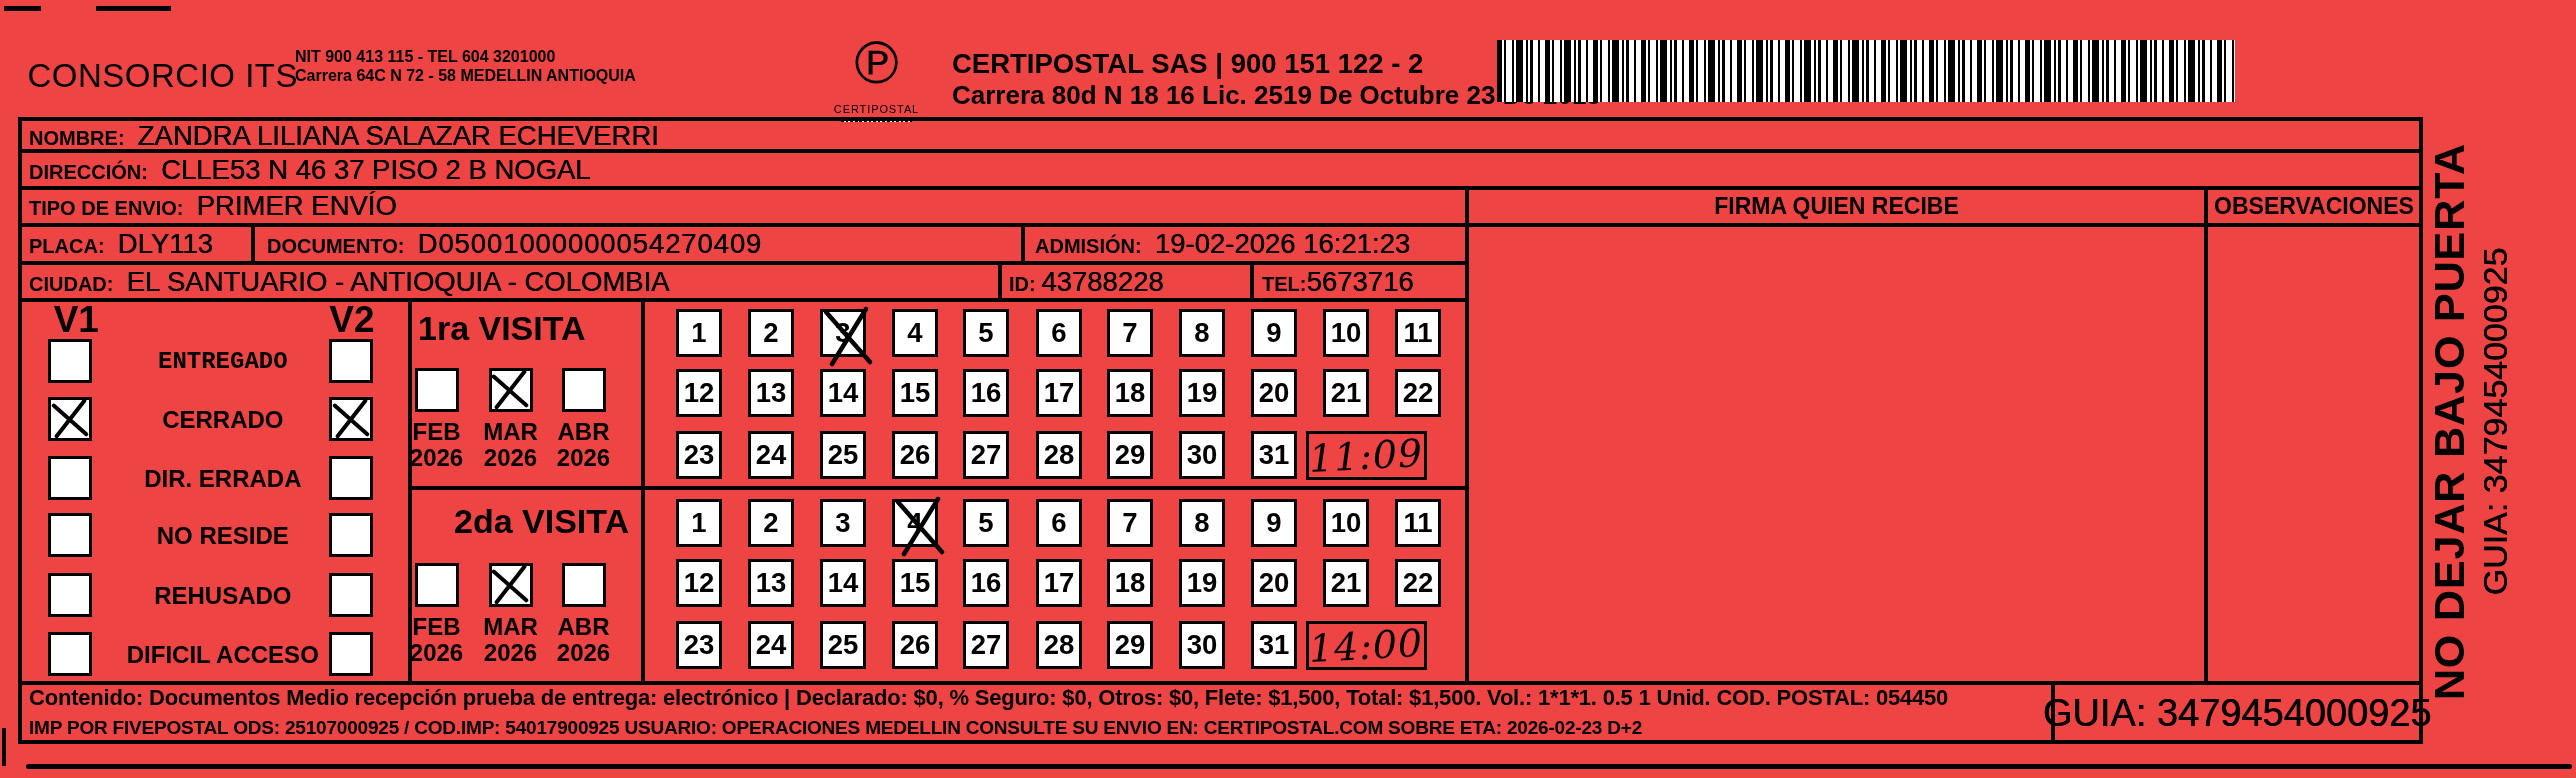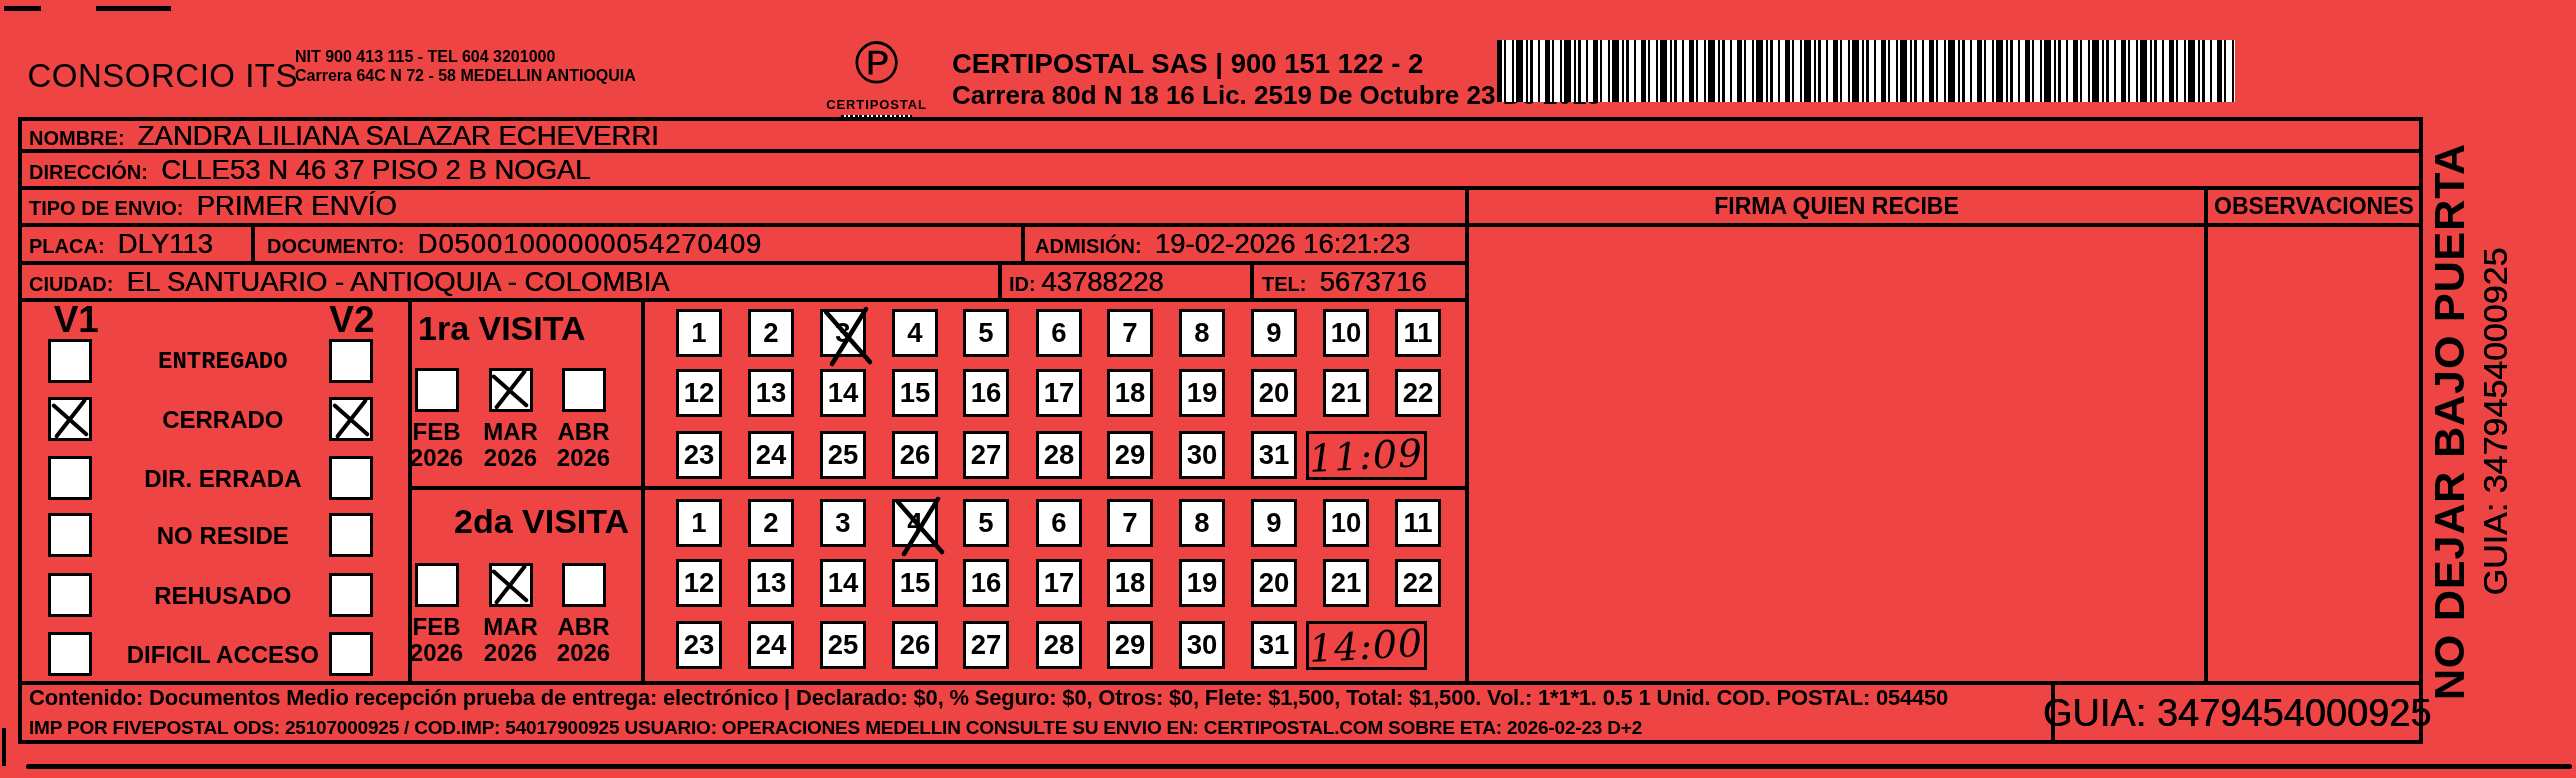--- a/index.html
+++ b/index.html
@@ -11,21 +11,21 @@
   .outer{position:absolute;left:18.3px;top:117px;width:2405px;height:627px;border:4.6px solid #000}
   .artifact{position:absolute;background:#000}
   
   .company{position:absolute;left:27.5px;top:57px;font-size:33px;letter-spacing:0.5px}
   .hblock{position:absolute;font-weight:700;line-height:1.18}
   .nit{left:295px;top:48px;font-size:16px}
   .cp{left:952px;top:48px;font-size:26px}
   .cp .l1{font-size:27.5px}
   .logo-wrap{position:absolute;left:826px;top:33px;width:101px;text-align:center}
   .logo-glyph{font-size:60px;line-height:60px;display:block}
-  .logo-name{font-size:13px;font-weight:700;letter-spacing:0.9px;display:block;margin-top:4px}
+  .logo-name{font-size:11px;font-weight:400;letter-spacing:0.9px;display:block;margin-top:10px}
   .logo-micro{height:4.6px;width:71px;margin:2.7px auto 0;
      background:repeating-linear-gradient(90deg,#000 0 2.7px,#fff 2.7px 4.6px)}
   .barcode{position:absolute;left:1497px;top:40px;width:738px;height:62px;
      background:repeating-linear-gradient(90deg,
        #000 0 4.6px,#fff 4.6px 7.3px,#000 7.3px 9.2px,#fff 9.2px 14.7px,#000 14.7px 17.4px,#fff 17.4px 19px,
        #000 19px 26px,#fff 26px 29px,#000 29px 31px,#fff 31px 33px,#000 33px 36px,#fff 36px 41px,
        #000 41px 43px,#fff 43px 48px)}
   
   .frow{position:absolute;display:flex;align-items:baseline;gap:13px;white-space:nowrap}
   .lbl{font-size:20px;font-weight:700}
@@ -138,21 +138,21 @@
     <span class="val">19-02-2026 16:21:23</span>
   </div>
   <div class="frow" style="left:29px;top:266px">
     <span class="lbl">CIUDAD:</span>
     <span class="val">EL SANTUARIO - ANTIOQUIA - COLOMBIA</span>
   </div>
   <div class="frow" style="left:1009px;top:266px;gap:5.5px">
     <span class="lbl">ID:</span>
     <span class="val">43788228</span>
   </div>
-  <div class="frow" style="left:1262px;top:266px;gap:13px">
+  <div class="frow" style="left:1262px;top:266px;gap:0">
     <span class="lbl">TEL:</span>
     <span class="val">5673716</span>
   </div>
 
   <div class="colhead" style="left:1469px;width:735px">FIRMA QUIEN RECIBE</div>
   <div class="colhead" style="left:2208px;width:212px">OBSERVACIONES</div>
 
   <div class="status-block" id="status-block">
     <div class="vlab" style="left:35px;width:46px;text-align:center">V1</div>
     <div class="vlab" style="left:311px;width:44px;text-align:center">V2</div>

